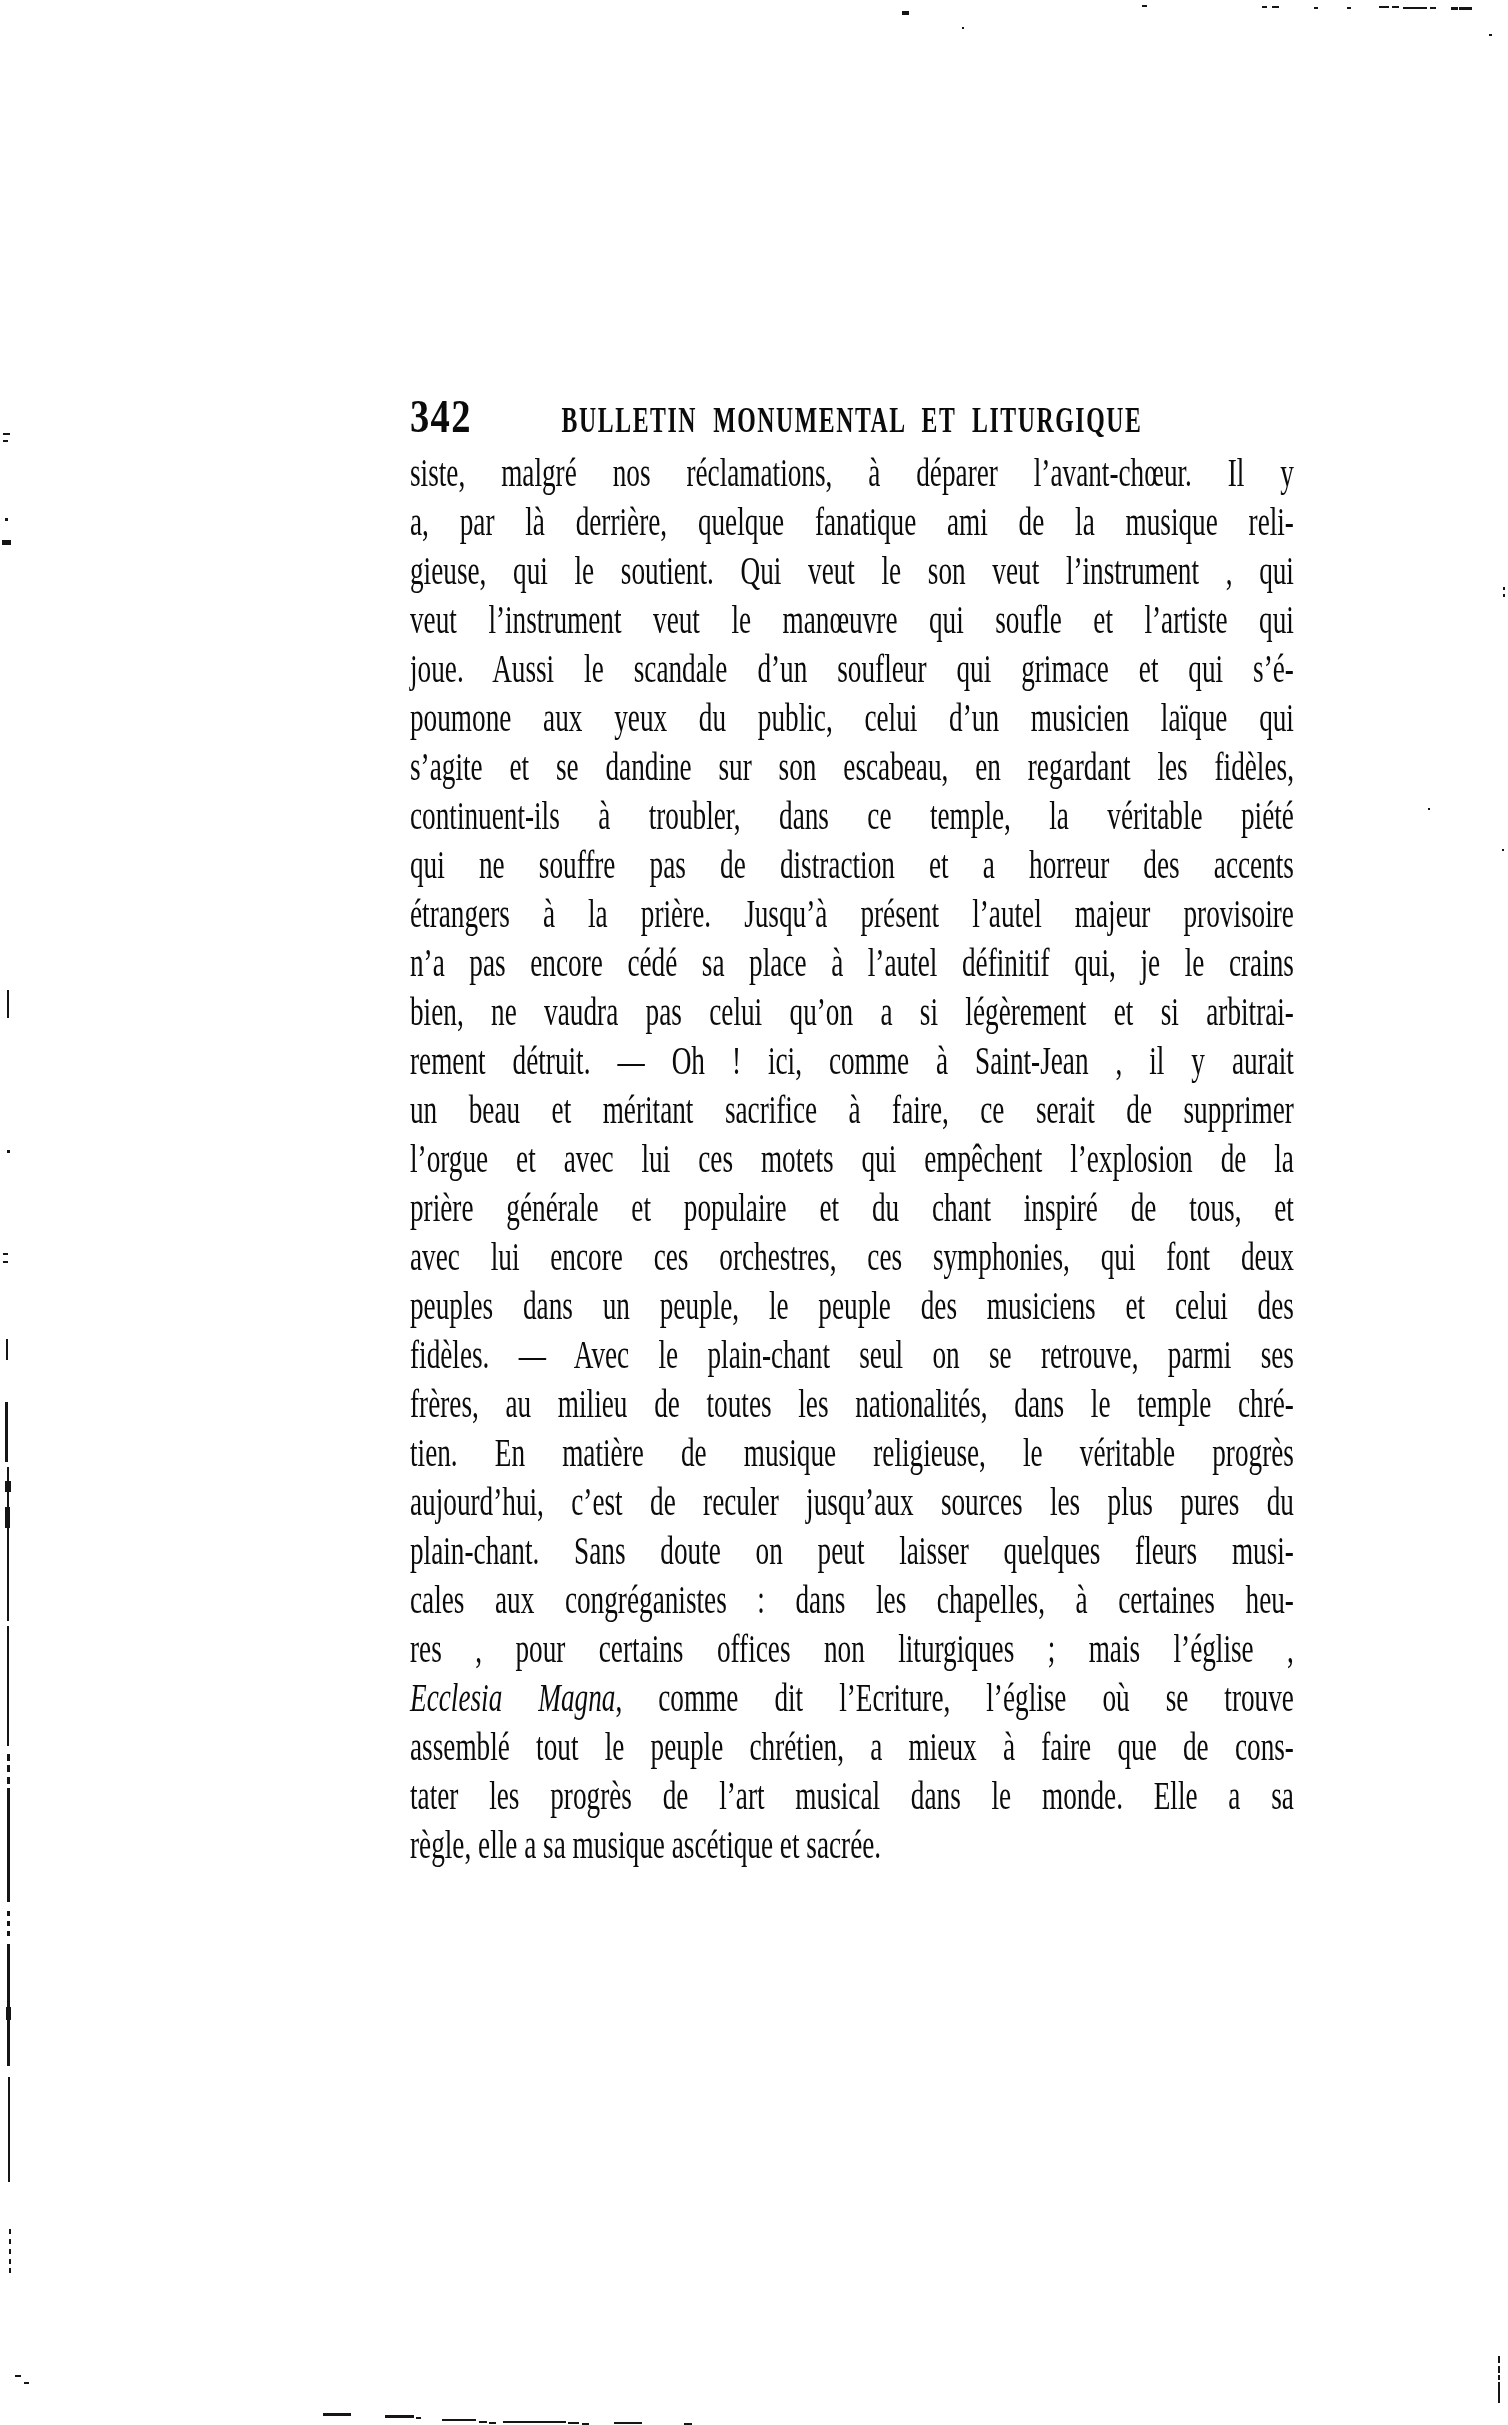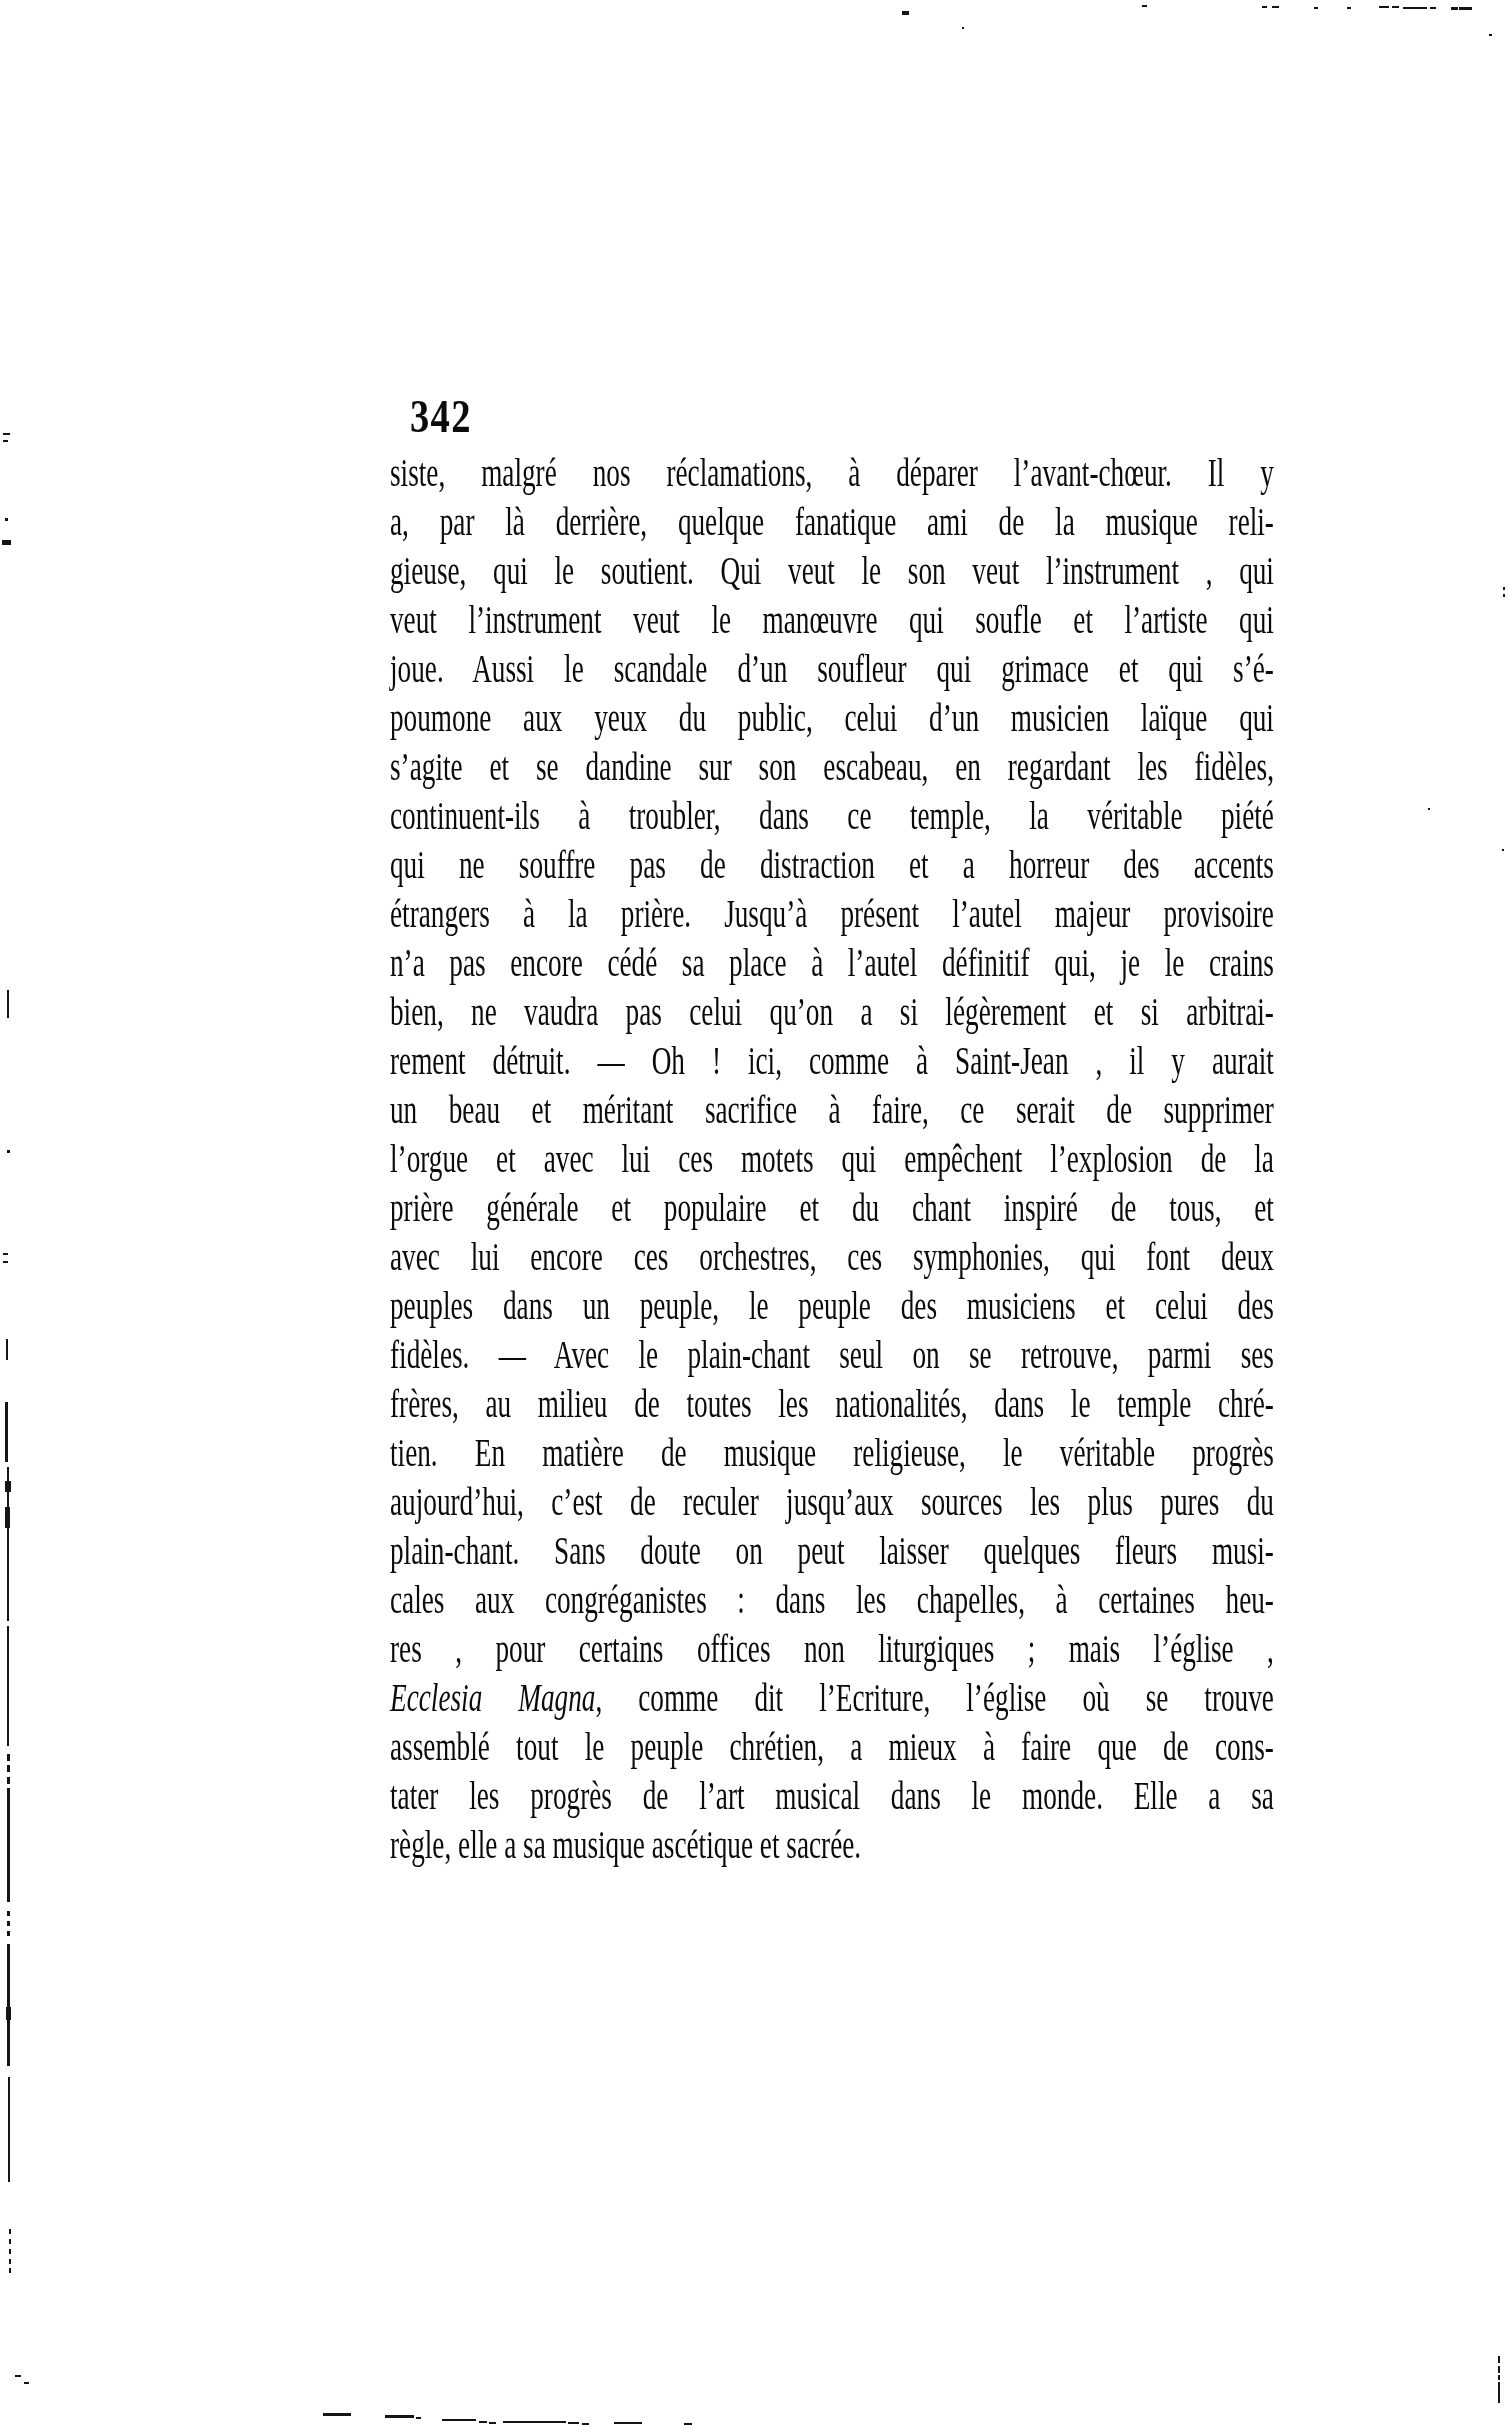--- a/index.html
+++ b/index.html
@@ -42,21 +42,21 @@
     font-weight: bold;
     letter-spacing: 2.4px;
     word-spacing: 13px;
     transform: scaleX(0.66);
     transform-origin: 50% 0;
     white-space: nowrap;
   }
   
   .text-block {
     position: absolute;
-    left: 390px;
+    left: 410px;
     top: 448px;
     width: 884px;
   }
   .text-line {
     width: 1298px;                 
     height: 49px;
     line-height: 49px;
     font-size: 40px;
     letter-spacing: 0px;
     text-align: justify;
@@ -77,20 +77,23 @@
     background: #151515;
   }
 </style>
 </head>
 <body>
 
 <div id="page">
 
   <div class="page-number">342</div>
 
+  <div class="running-title-wrap">
+    <span>BULLETIN MONUMENTAL ET LITURGIQUE</span>
+  </div>
 
   <div class="text-block" id="text-block">
       <div class="text-line"><span>siste, malgré nos réclamations, à déparer l’avant-chœur. Il y</span></div>
       <div class="text-line"><span>a, par là derrière, quelque fanatique ami de la musique reli-</span></div>
       <div class="text-line"><span>gieuse, qui le soutient. Qui veut le son veut l’instrument , qui</span></div>
       <div class="text-line"><span>veut l’instrument veut le manœuvre qui soufle et l’artiste qui</span></div>
       <div class="text-line"><span>joue. Aussi le scandale d’un soufleur qui grimace et qui s’é-</span></div>
       <div class="text-line"><span>poumone aux yeux du public, celui d’un musicien laïque qui</span></div>
       <div class="text-line"><span>s’agite et se dandine sur son escabeau, en regardant les fidèles,</span></div>
       <div class="text-line"><span>continuent-ils à troubler, dans ce temple, la véritable piété</span></div>

